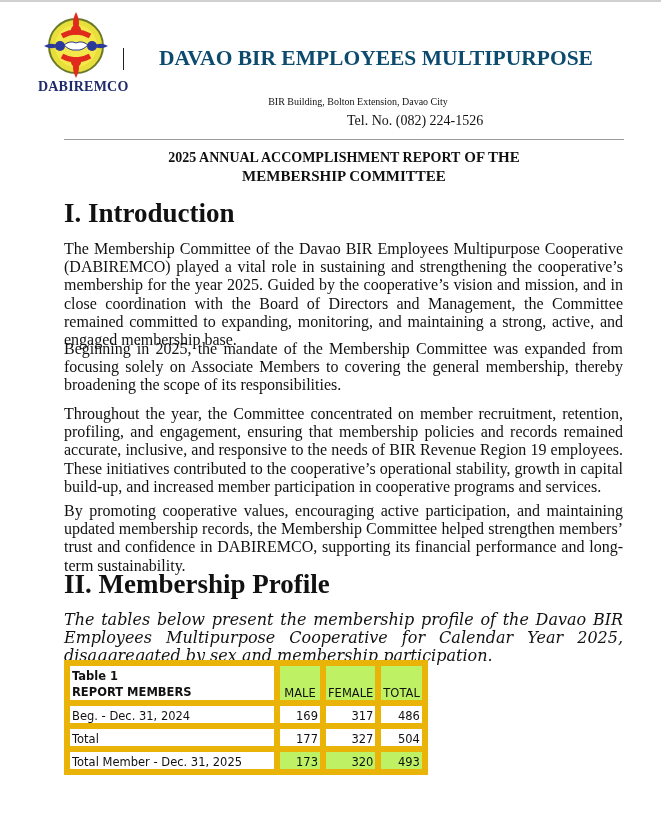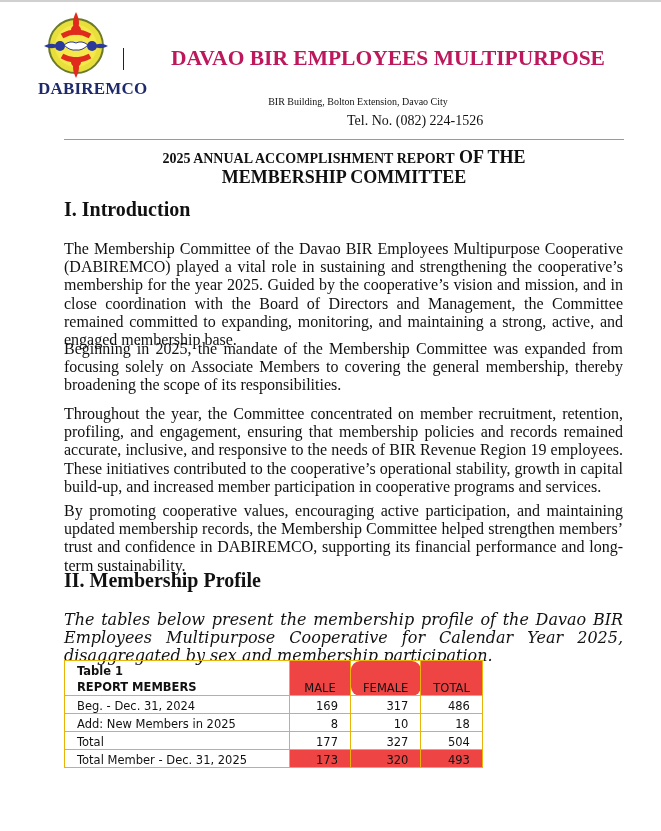--- a/index.html
+++ b/index.html
@@ -4,48 +4,48 @@
 <style>
   html, body { margin: 0; padding: 0; }
   body {
     width: 661px; height: 831px; background: #ffffff; position: relative; overflow: hidden;
     font-family: "Liberation Serif", "DejaVu Serif", serif; color: #111;
   }
   .topline { position: absolute; left: 0; top: 0; width: 661px; height: 2px; background: #d0d0d0; }
   .logo { position: absolute; left: 38px; top: 10px; width: 76px; height: 84px; }
   .logo svg { position: absolute; left: 4px; top: 0; }
   .logo-text { position: absolute; left: 0; top: 69px; width: 76px; text-align: center;
-    font-family: "Liberation Serif", serif; font-weight: bold; font-size: 17px; color: #1f2a6b; letter-spacing: 0.2px; }
-  .org-name { position: absolute; left: 134px; top: 46px; width: 508px; text-align: center;
-    font-weight: bold; font-size: 21.5px; line-height: 25px; color: #be185d; }
+    font-family: "Liberation Serif", serif; font-weight: bold; font-size: 14px; color: #1f2a6b; letter-spacing: 0.2px; }
+  .org-name { position: absolute; left: 122px; top: 46px; width: 508px; text-align: center;
+    font-weight: bold; font-size: 21.5px; line-height: 25px; color: #0c4a6e; }
   .cursor { position: absolute; left: 123px; top: 48px; width: 1px; height: 22px; background: #222; }
   .address { position: absolute; left: 122px; top: 96px; width: 472px; text-align: center; font-size: 10px; }
   .tel { position: absolute; left: 303px; top: 113px; font-size: 14px; margin-left: 44px; }
   .rule { position: absolute; left: 64px; top: 139px; width: 560px; height: 1px; background: #9a9a9a; }
   .report-title { position: absolute; left: 64px; top: 148px; width: 560px; text-align: center;
     font-weight: bold; font-size: 14px; line-height: 18px; }
-  .report-title .small { font-size: 18px; }
-  h2 { margin: 0; position: absolute; left: 64px; font-weight: bold; font-size: 20px; }
+  .report-title .small { font-size: 15px; }
+  h2 { margin: 0; position: absolute; left: 64px; font-weight: bold; font-size: 27px; }
   .h-intro { top: 198px; }
   .h-profile { top: 569px; }
   p.para { margin: 0; position: absolute; left: 64px; width: 559px; font-size: 16px; line-height: 18.2px;
     text-align: justify; }
   .p1 { top: 240px; }
   .p2 { top: 340px; }
   .p3 { top: 405px; }
   .p4 { top: 502px; }
   .p5 { top: 611px; font-style: italic; font-family: "DejaVu Serif", serif; font-size: 12.6px; line-height: 17.5px; }
   table.members { position: absolute; left: 64px; top: 660px; border-collapse: collapse;
     font-family: "DejaVu Sans", "Liberation Sans", sans-serif; font-size: 11.5px; color: #111; }
-  table.members td { border: 1px solid #eab308; padding: 0 12px; height: 17px; vertical-align: bottom; }
+  table.members td { border: 6px solid #eab308; padding: 0 2px; height: 17px; vertical-align: bottom; }
   .c1 { width: 200px; }
   .cn { width: 36px; text-align: right; }
   .cn2 { width: 37px; border-radius: 9px; }
   .cn3 { width: 36px; }
-  .hl { background: #ef4444; }
+  .hl { background: #bef264; }
   .hdr-title { font-weight: bold; }
   .center { text-align: center !important; }
 </style>
 </head>
 <body>
 
 <div class="topline"></div>
 
 <div class="logo">
   <svg width="68" height="68" viewBox="0 0 68 68">
@@ -102,26 +102,20 @@
     <td class="cn cn2 hl center">FEMALE</td>
     <td class="cn cn3 hl center">TOTAL</td>
   </tr>
   <tr>
     <td class="c1">Beg. - Dec. 31, 2024</td>
     <td class="cn">169</td>
     <td class="cn">317</td>
     <td class="cn">486</td>
   </tr>
   <tr>
-    <td class="c1">Add: New Members in 2025</td>
-    <td class="cn">8</td>
-    <td class="cn">10</td>
-    <td class="cn">18</td>
-  </tr>
-  <tr>
     <td class="c1">Total</td>
     <td class="cn">177</td>
     <td class="cn">327</td>
     <td class="cn">504</td>
   </tr>
   <tr>
     <td class="c1">Total Member - Dec. 31, 2025</td>
     <td class="cn hl">173</td>
     <td class="cn hl">320</td>
     <td class="cn hl">493</td>

